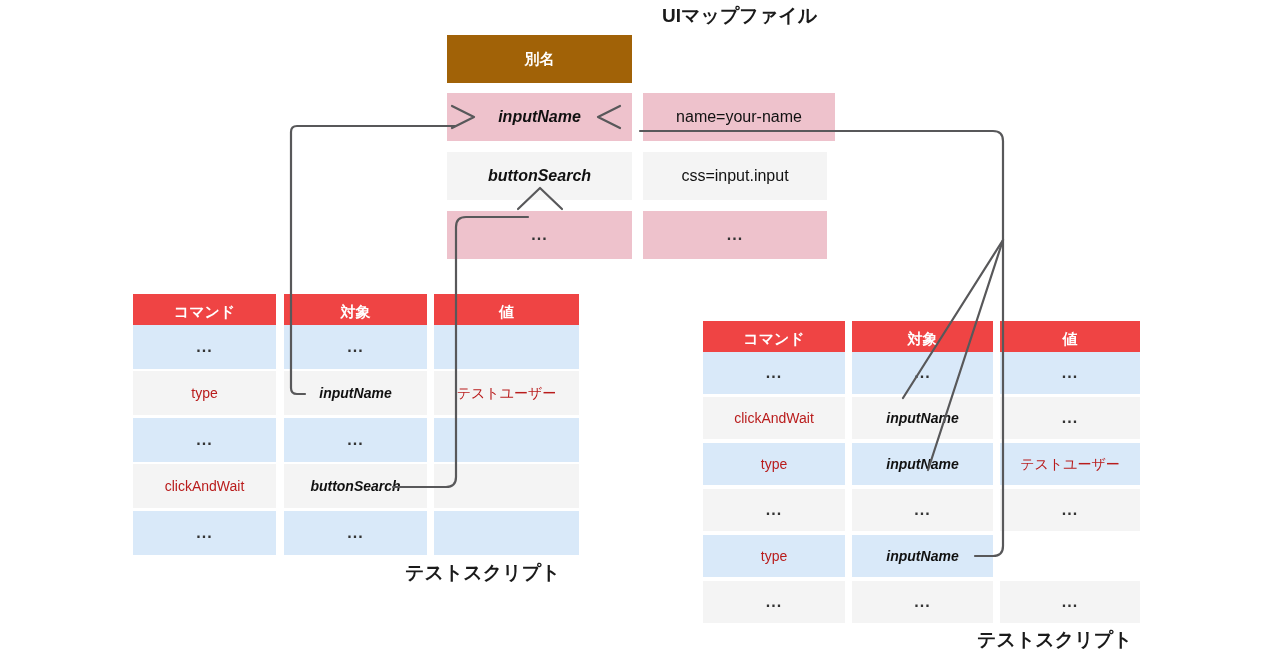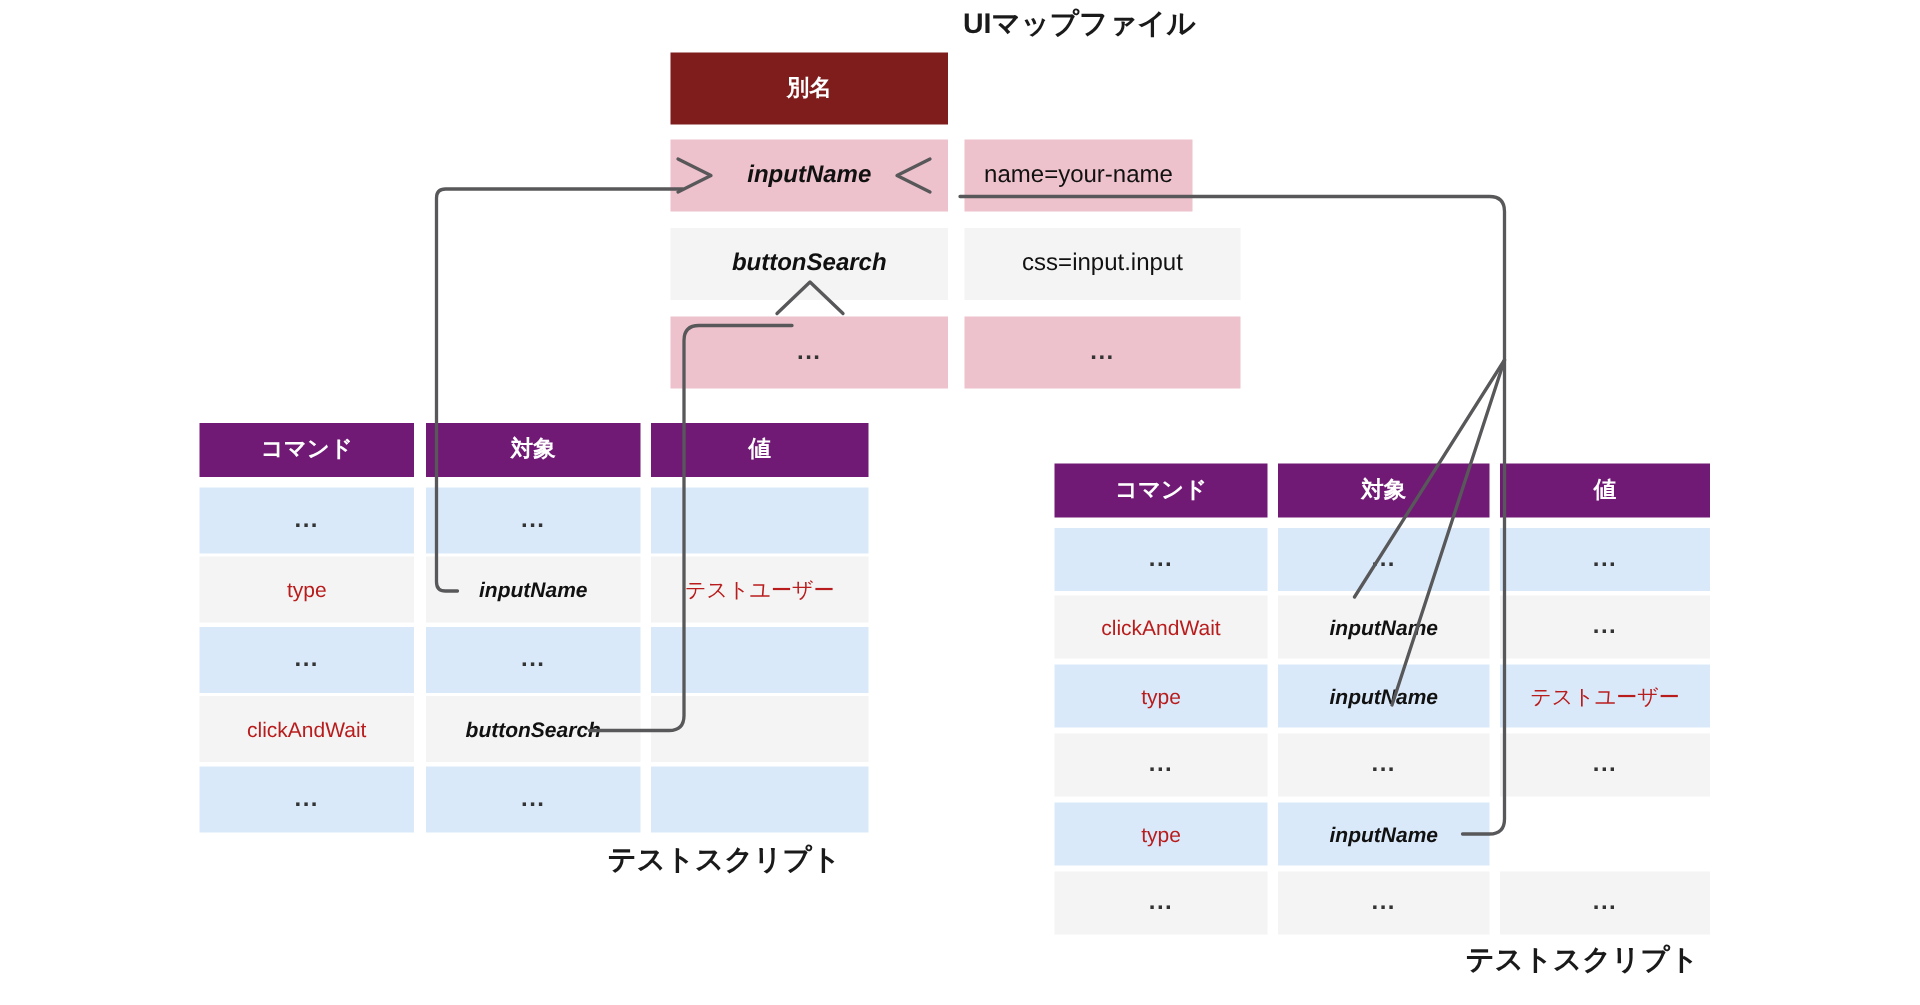--- a/index.html
+++ b/index.html
@@ -37,22 +37,22 @@
     box-sizing: border-box;
     font-size: 15px;
     line-height: 1.2;
     z-index: 1;
   }
   .hdr {
     color: #ffffff;
     font-weight: bold;
     font-size: 15px;
   }
-  .hdr-orange { background: #7f1d1d; }
-  .hdr-teal   { background: #701a75; }
+  .hdr-orange { background: #a16207; }
+  .hdr-teal   { background: #ef4444; margin-top: 12px; }
   .row-pink   { background: #eec2cc; }
   .row-grey   { background: #f4f4f4; }
   .row-blue   { background: #d9e9f9; }
   .alias {
     font-weight: bold;
     font-style: italic;
     font-size: 16px;
     color: #111111;
   }
   .locator { font-size: 16px; color: #111111; }
@@ -76,26 +76,26 @@
     color: #1a1a1a;
     white-space: nowrap;
     z-index: 2;
   }
 </style>
 </head>
 <body>
 
 <div class="stage">
 
-  <div class="caption" style="left:642px; top:3px;">UIマップファイル</div>
+  <div class="caption" style="left:662px; top:3px;">UIマップファイル</div>
 
   <div class="cell hdr hdr-orange" style="left:447px; top:35px; width:185px; height:48px;">別名</div>
 
   <div class="cell row-pink alias" style="left:447px; top:93px; width:185px; height:48px;">inputName</div>
-  <div class="cell row-pink locator" style="left:643px; top:93px; width:152px; height:48px;text-align:right;">name=your-name</div>
+  <div class="cell row-pink locator" style="left:643px; top:93px; width:192px; height:48px;text-align:right;">name=your-name</div>
 
   <div class="cell row-grey alias" style="left:447px; top:152px; width:185px; height:48px;">buttonSearch</div>
   <div class="cell row-grey locator" style="left:643px; top:152px; width:184px; height:48px;">css=input.input</div>
 
   <div class="cell row-pink ellipsis" style="left:447px; top:211px; width:185px; height:48px;">...</div>
   <div class="cell row-pink ellipsis" style="left:643px; top:211px; width:184px; height:48px;">...</div>
 
   <div class="cell hdr hdr-teal" style="left:133px; top:282px; width:143px; height:36px;">コマンド</div>
   <div class="cell hdr hdr-teal" style="left:284px; top:282px; width:143px; height:36px;">対象</div>
   <div class="cell hdr hdr-teal" style="left:434px; top:282px; width:145px; height:36px;">値</div>

